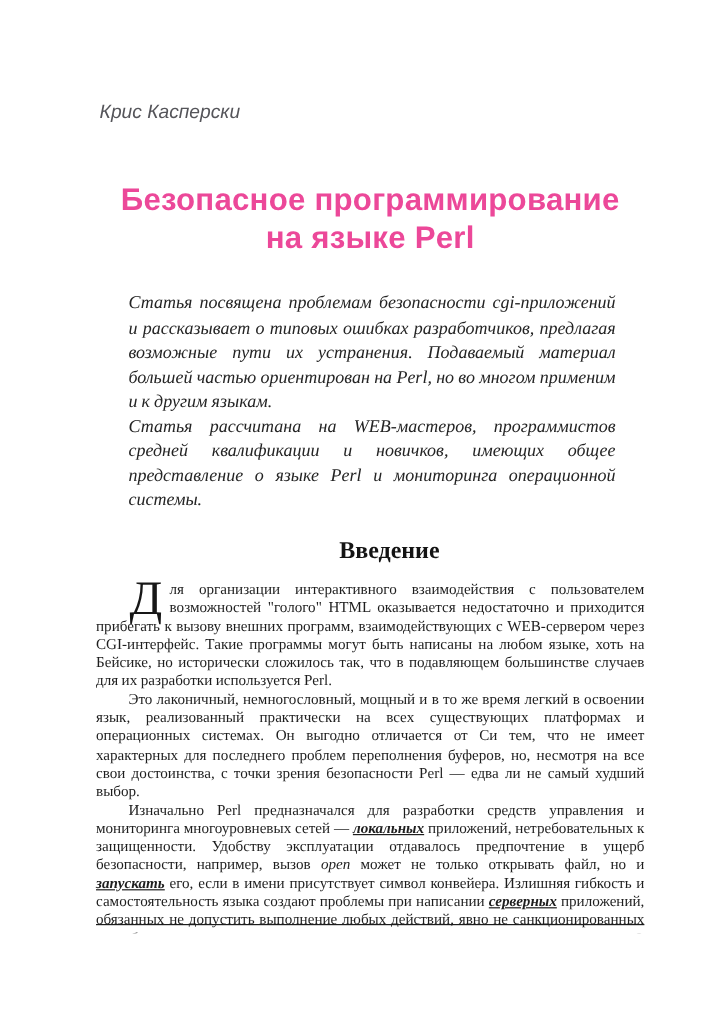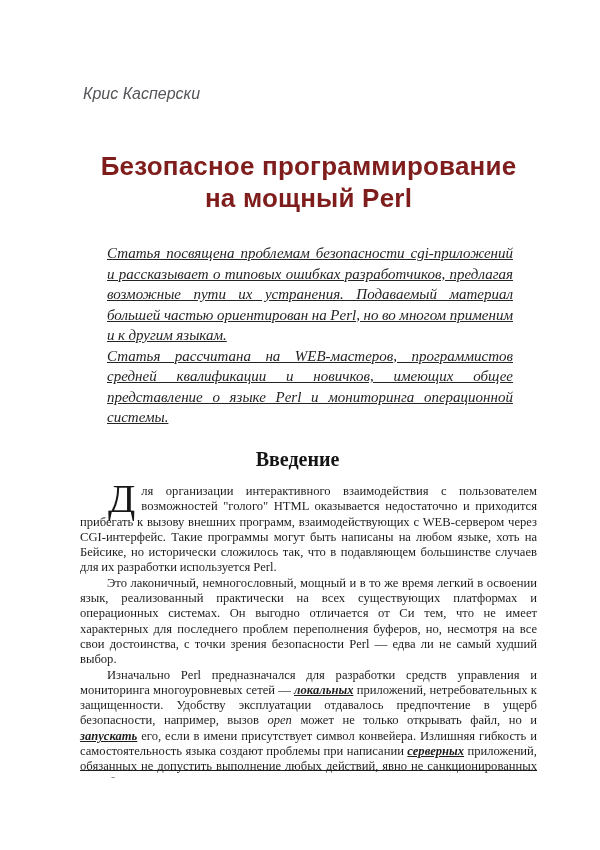--- a/index.html
+++ b/index.html
@@ -26,37 +26,36 @@
   .author-name{color:var(--author);}
   .author-email{color:var(--email);}
   
   .title{
     position:absolute;left:80px;top:150px;width:457px;
     margin:0;
     text-align:center;
     font-family:"Liberation Sans", sans-serif;
     font-weight:bold;
     font-size:26px;line-height:32px;
-    color:#7f1d1d;
+    color:#ec4899;
     letter-spacing:.2px;
   }
   
   .abstract{
     position:absolute;left:107px;top:243px;width:406px;
     font-style:italic;
     font-size:15px;line-height:20.5px;
     text-align:justify;
     color:#242424;
     word-spacing:-0.3px;
-    text-decoration:underline;
   }
   .abstract p{margin:0;}
   
   .section-heading{
-    position:absolute;left:69px;top:448px;width:457px;
+    position:absolute;left:96px;top:448px;width:457px;
     margin:0;
     text-align:center;
     font-size:20px;font-weight:bold;
     color:#141414;
   }
   
   .body-text{
     position:absolute;left:80px;top:484px;width:457px;
     font-size:12.6px;line-height:15.3px;
     text-align:justify;
@@ -90,21 +89,21 @@
 <body>
 
 <div class="page">
 
   <div class="author-block">
     <div class="author-name">Крис Касперски</div>
   </div>
 
   <h1 class="title">
     <span>Безопасное программирование</span><br>
-    <span>на мощный Perl</span>
+    <span>на языке Perl</span>
   </h1>
 
   <div class="abstract">
     <p>Статья посвящена проблемам безопасности cgi-приложений и рассказывает о типовых ошибках разработчиков, предлагая возможные пути их устранения. Подаваемый материал большей частью ориентирован на Perl, но во многом применим и к другим языкам.</p>
     <p>Статья рассчитана на WEB-мастеров, программистов средней квалификации и новичков, имеющих общее представление о языке Perl и мониторинга операционной системы.</p>
   </div>
 
   <h2 class="section-heading">Введение</h2>
 
   <div class="body-text">

